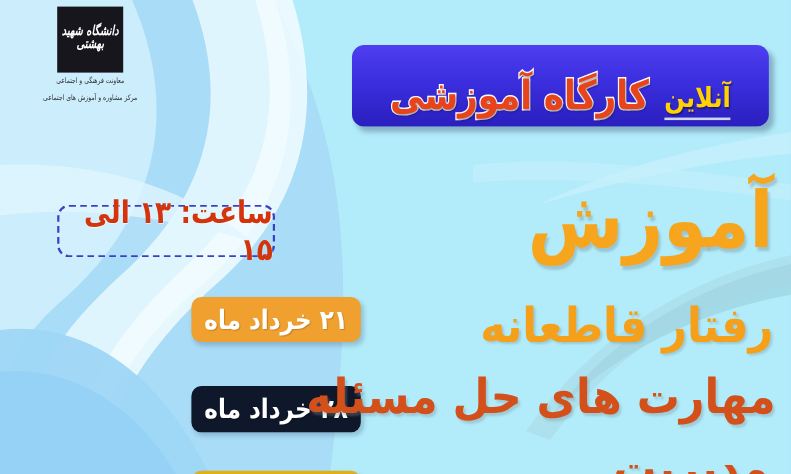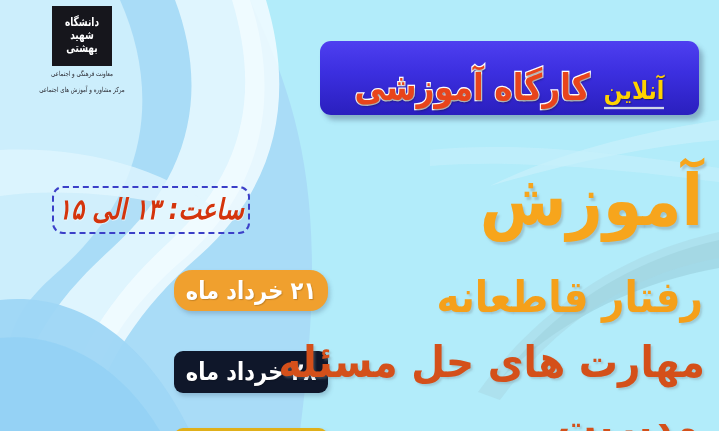--- a/index.html
+++ b/index.html
@@ -18,20 +18,21 @@
   
   #logo-block{
     position:absolute;left:18px;top:8px;width:128px;height:112px;
     text-align:center;
   }
   #logo-mark{
     width:56px;height:56px;margin:0 auto;
     background:#16161c;
     display:flex;align-items:center;justify-content:center;
     box-shadow:0 0 0 2px #16161c;
+    font-style:italic;
   }
   #logo-mark .inner{
     color:#ffffff;font-size:9px;line-height:1.05;
     font-family:"DejaVu Sans","Liberation Sans",sans-serif;
     transform:scaleY(1.35);
     letter-spacing:-0.3px;
     direction:rtl;font-weight:700;
   }
   .logo-line{
     color:#2b2b33;direction:rtl;font-size:5.5px;line-height:1.8;
@@ -68,41 +69,41 @@
     transform:scaleY(1.15);
     text-shadow:1px 1px 1px rgba(0,0,0,.35);
   }
 
   
   #time-badge{
     position:absolute;left:52px;top:186px;width:198px;height:48px;
     border:2.5px dashed #3b3fc8;border-radius:11px;
     background:rgba(255,255,255,.10);
     display:flex;align-items:center;justify-content:center;
-    direction:rtl;box-sizing:border-box;font-style:italic;
+    direction:rtl;box-sizing:border-box;
   }
   #time-text{
     color:#d4340c;font-size:24px;font-weight:700;
     transform:scaleY(1.18);letter-spacing:0px;
     text-shadow:0.5px 0.5px 0 rgba(255,255,255,.55);
   }
 
   
   .date-badge{
     position:absolute;border-radius:9px;
     display:flex;align-items:center;justify-content:center;
     direction:rtl;box-shadow:2px 3px 4px rgba(70,100,130,.30);
     box-sizing:border-box;
   }
   .date-badge span{
     color:#ffffff;font-size:21px;font-weight:700;
     transform:scaleY(1.16);
     text-shadow:1px 1px 1px rgba(0,0,0,.18);
   }
-  #date-badge-1{left:174px;top:270px;width:154px;height:41px;background:#f0a02e;border-radius:18px;}
+  #date-badge-1{left:174px;top:270px;width:154px;height:41px;background:#f0a02e;}
   #date-badge-2{left:174px;top:351px;width:154px;height:42px;background:#0f172a;}
   #date-badge-3{left:174px;top:428px;width:154px;height:42px;background:#e0b01a;}
 
   
   .heading{
     position:absolute;direction:rtl;text-align:right;
     font-weight:700;white-space:nowrap;
   }
   #heading-main{
     right:16px;top:164px;font-size:63px;color:#f7a51c;

